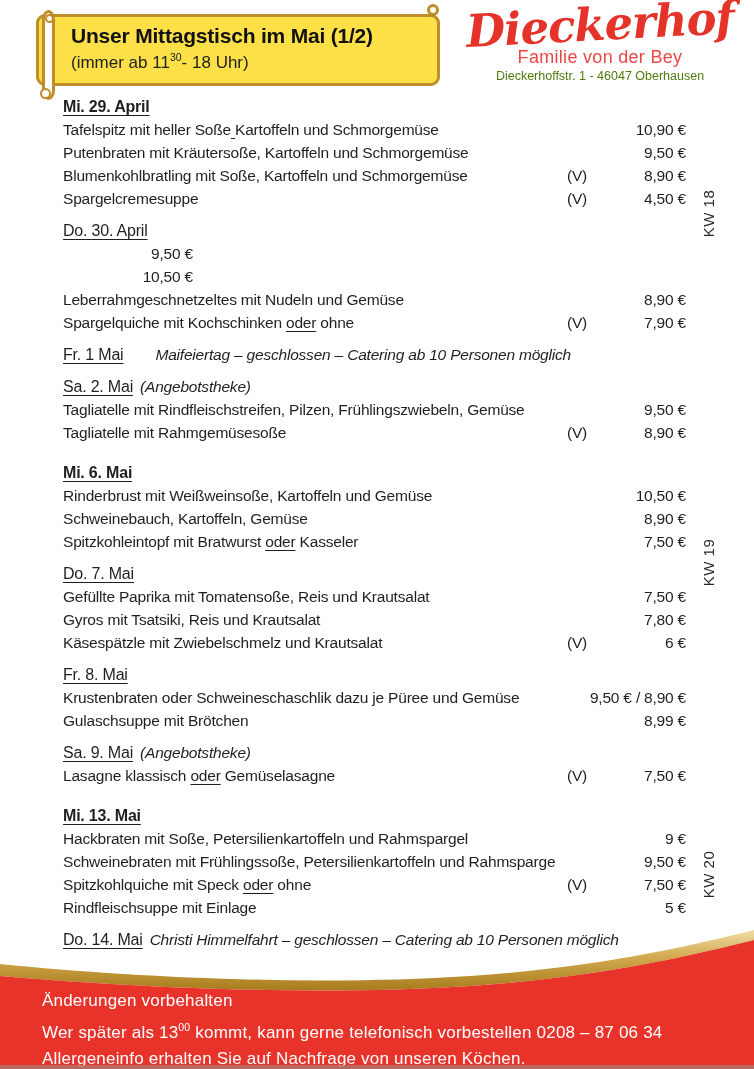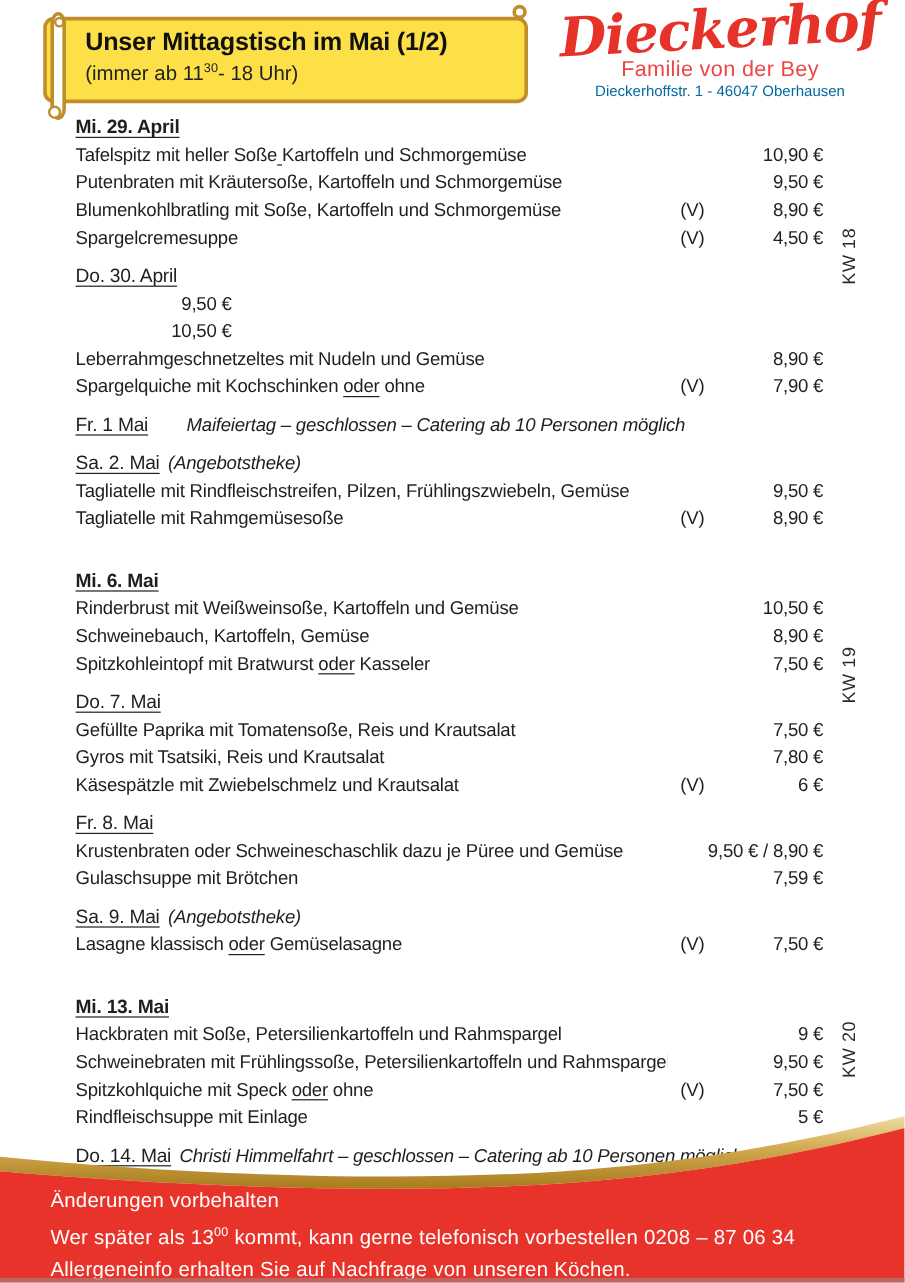--- a/index.html
+++ b/index.html
@@ -28,27 +28,27 @@
   .banner-text{position:absolute;left:32px;top:7px;right:10px;}
   .banner-title{font-size:21px;font-weight:bold;letter-spacing:-0.2px;color:#111;}
   .banner-sub{font-size:17px;margin-top:3px;color:#222;}
   sup{font-size:0.62em;}
 
   
   .brand{position:absolute;right:6px;top:0px;width:296px;text-align:center;}
   .brand-name{font-family:"DejaVu Serif","Liberation Serif",serif;font-style:italic;font-weight:bold;
           font-size:45px;color:var(--red);transform:rotate(-3deg);letter-spacing:-1px;line-height:1.1;}
   .brand-sub{font-size:18px;color:#ef4444;margin-top:-3px;letter-spacing:0.3px;text-align:center;}
-  .brand-addr{font-size:12.5px;color:#0369a1;margin-top:1px;}
+  .brand-addr{font-size:12.5px;color:#4d7c0f;margin-top:1px;}
 
   
   .menu{position:absolute;left:63px;top:95px;width:623px;font-size:15.5px;letter-spacing:-0.2px;}
   .section{margin-top:9px;}
   .section:first-child{margin-top:0;}
-  .section.bold:not(:first-child){margin-top:29px;}
+  .section.bold:not(:first-child){margin-top:17px;}
   .sec-head{line-height:23px;white-space:nowrap;}
   .sec-head .date{text-decoration:underline;text-underline-offset:3px;font-size:16px;}
   .section.bold .sec-head .date{font-weight:bold;}
   .sec-head .note{font-style:italic;margin-left:7px;font-size:15.5px;}
   .sec-head .note.wide{margin-left:32px;text-align:center;}
   .row{display:flex;line-height:23px;align-items:baseline;}
   .nm{flex:1;white-space:nowrap;overflow:hidden;}
   .veg{width:42px;text-align:center;flex:none;}
   .price{min-width:88px;text-align:right;white-space:nowrap;flex:none;}
   .u{text-decoration:underline;text-underline-offset:3px;}
@@ -185,21 +185,21 @@
       <div class="section">
         <div class="sec-head"><span class="date">Fr. 8. Mai</span></div>
         <div class="row">
           <span class="nm">Krustenbraten  oder Schweineschaschlik dazu je Püree und Gemüse</span>
           <span class="veg"></span>
           <span class="price">9,50 € / 8,90 €</span>
         </div>
         <div class="row">
           <span class="nm">Gulaschsuppe mit Brötchen</span>
           <span class="veg"></span>
-          <span class="price">7,59 €</span>
+          <span class="price">8,99 €</span>
         </div>
       </div>
       <div class="section">
         <div class="sec-head"><span class="date">Sa. 9. Mai</span><span class="note">(Angebotstheke)</span></div>
         <div class="row">
           <span class="nm">Lasagne klassisch <span class="u">oder</span> Gemüselasagne</span>
           <span class="veg">(V)</span>
           <span class="price">7,50 €</span>
         </div>
       </div>

